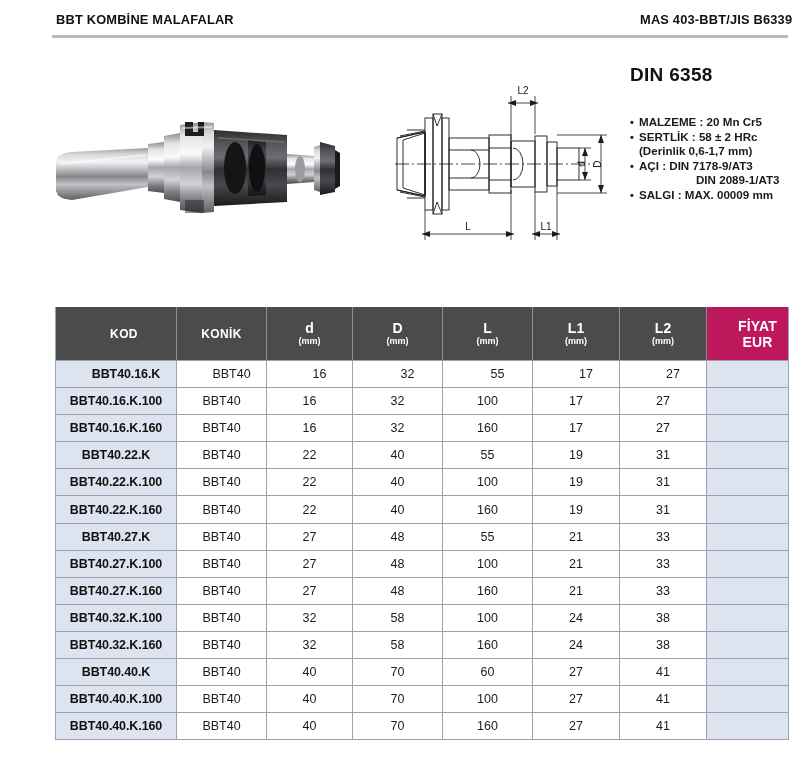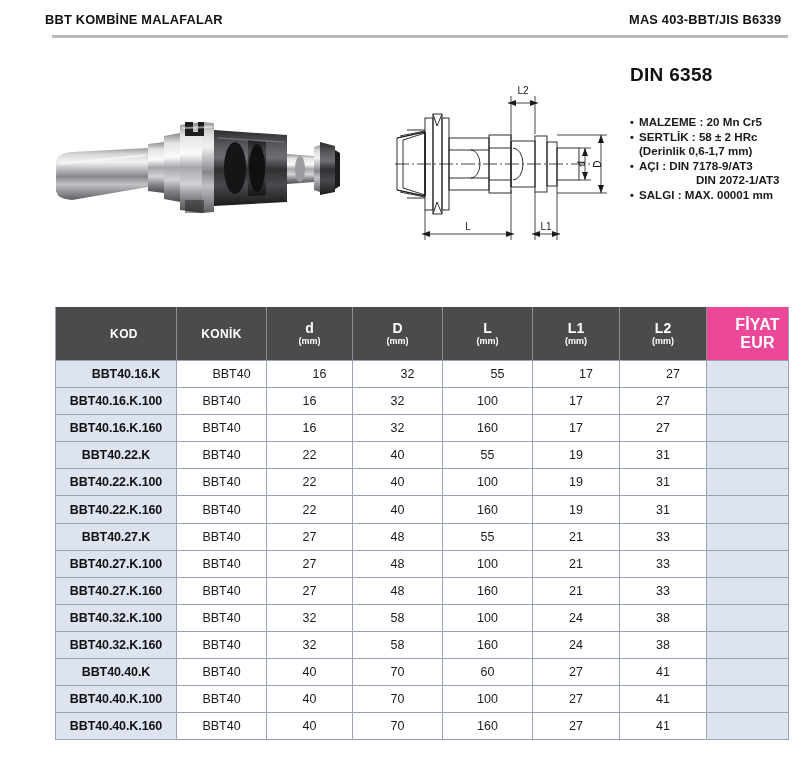--- a/index.html
+++ b/index.html
@@ -12,21 +12,21 @@
     background: #ffffff;
     font-family: "Liberation Sans", sans-serif;
     color: #1a1a1a;
     overflow: hidden;
     position: relative;
   }
 
   
   .page-header {
     position: absolute;
-    left: 45px;
+    left: 56px;
     top: 12px;
     width: 736px;
     display: flex;
     justify-content: space-between;
     align-items: center;
   }
   .header-title {
     font-size: 13.5px;
     font-weight: bold;
     letter-spacing: 0.2px;
@@ -144,22 +144,22 @@
     line-height: 15px;
     font-weight: bold;
   }
   thead th.dim .dim-unit {
     display: block;
     font-size: 9px;
     line-height: 11px;
     font-weight: bold;
   }
   thead th.col-price {
-    background: #ec4899;
-    font-size: 16px;
+    background: #be185d;
+    font-size: 14px;
     letter-spacing: 0.2px;
     border-right: none;
     padding-left: 20px;
   }
 
   tbody tr { height: 26.1px; }
   tbody td {
     height: 26.1px;
     text-align: center;
     vertical-align: middle;
@@ -371,25 +371,25 @@
       <div class="spec-line cont">
         <span class="spec-bullet">•</span>
         <span>(Derinlik 0,6-1,7 mm)</span>
       </div>
       <div class="spec-line">
         <span class="spec-bullet">•</span>
         <span>AÇI : DIN 7178-9/AT3</span>
       </div>
       <div class="spec-line cont cont2">
         <span class="spec-bullet">•</span>
-        <span>DIN 2072-1/AT3</span>
+        <span>DIN 2089-1/AT3</span>
       </div>
       <div class="spec-line">
         <span class="spec-bullet">•</span>
-        <span>SALGI : MAX. 00001 mm</span>
+        <span>SALGI : MAX. 00009 mm</span>
       </div>
     </div>
 </div>
 
 <div class="spec-table-wrap">
   <table class="spec-table">
     <colgroup>
       <col style="width:121px">
       <col style="width:90px">
       <col style="width:86px">

